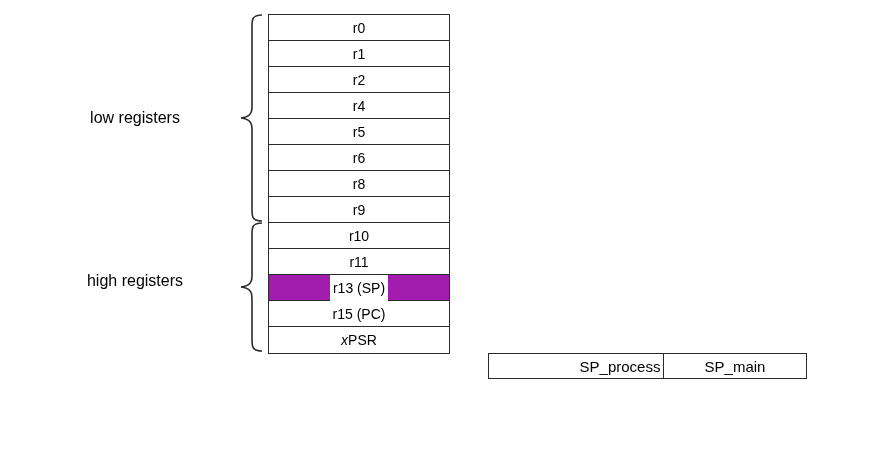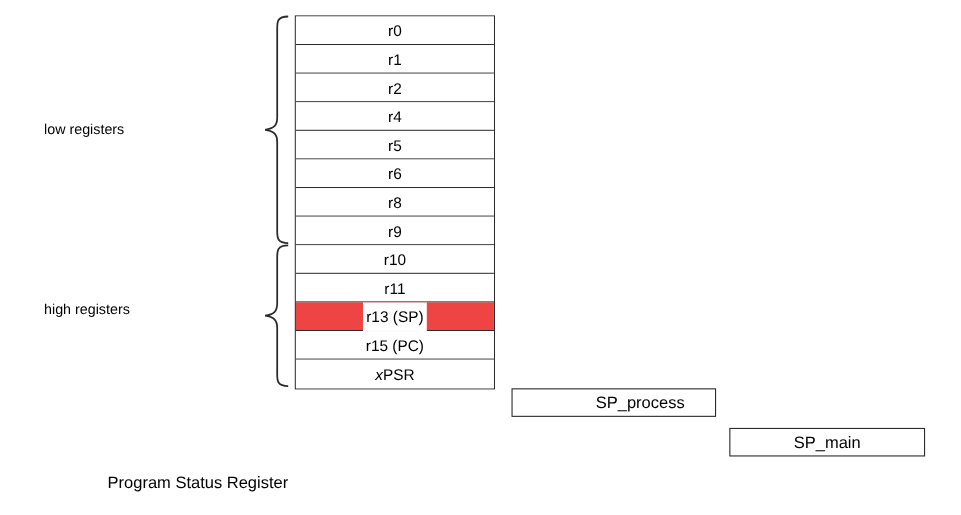--- a/index.html
+++ b/index.html
@@ -44,21 +44,21 @@
     box-sizing: border-box;
     background: #ffffff;
     position: relative;
     white-space: nowrap;
   }
   .reg-row:last-child {
     border-bottom: none;
     text-align: center;
   }
   .reg-row.highlight {
-    background: #ef4444;
+    background: #a21caf;
     text-align: center;
   }
   .reg-row.highlight .reg-label {
     background: #ffffff;
     padding: 0 3px;
   }
   .reg-label {
     display: inline-block;
   }
   .reg-label .ital {
@@ -76,22 +76,22 @@
     width: 26px;
     height: 100%;
     overflow: visible;
   }
   #brace-low  { top: 14px;  height: 208px; }
   #brace-high { top: 222px; height: 130px; }
 
   
   .group-label {
     position: absolute;
-    text-align: left;
-    font-size: 13px;
+    text-align: center;
+    font-size: 16px;
     line-height: 18px;
     white-space: nowrap;
   }
   #label-low  { left: 40px; top: 109px; width: 190px; }
   #label-high { left: 40px; top: 272px; width: 190px; }
 
   
   #label-psr {
     position: absolute;
     left: 40px;
@@ -108,22 +108,22 @@
     position: absolute;
     height: 26px;
     line-height: 26px;
     text-align: center;
     font-size: 15px;
     border: 1.5px solid #2b2b2b;
     box-sizing: border-box;
     background: #ffffff;
     white-space: nowrap;
   }
-  #sp-process { left: 465px; top: 353px; width: 186px; padding-left: 48px; }
-  #sp-main    { left: 663px; top: 353px; width: 178px; margin-top: 36px; }
+  #sp-process { left: 488px; top: 353px; width: 216px; padding-left: 48px; }
+  #sp-main    { left: 663px; top: 353px; width: 144px; }
 </style>
 </head>
 <body>
 
 <div id="diagram">
 
   <div class="brace" id="brace-low">
     <svg viewBox="0 0 26 208" preserveAspectRatio="none" aria-hidden="true">
       <path d="M 24 1
                C 14 1, 14 6, 14 12
@@ -144,21 +144,20 @@
                C 11 66, 14 69, 14 76
                L 14 118
                C 14 124, 14 129, 24 129" fill="none" stroke="#2b2b2b" stroke-width="1.6" vector-effect="non-scaling-stroke"></path>
     </svg>
   </div>
 
   <div class="group-label" id="label-low">low registers</div>
 
   <div class="group-label" id="label-high">high registers</div>
 
-  <div id="label-psr">Program Status Register</div>
 
   <div class="reg-table" id="register-file">
 
     <div class="reg-row">
       <span class="reg-label">r0</span>
     </div>
     <div class="reg-row">
       <span class="reg-label">r1</span>
     </div>
     <div class="reg-row">

